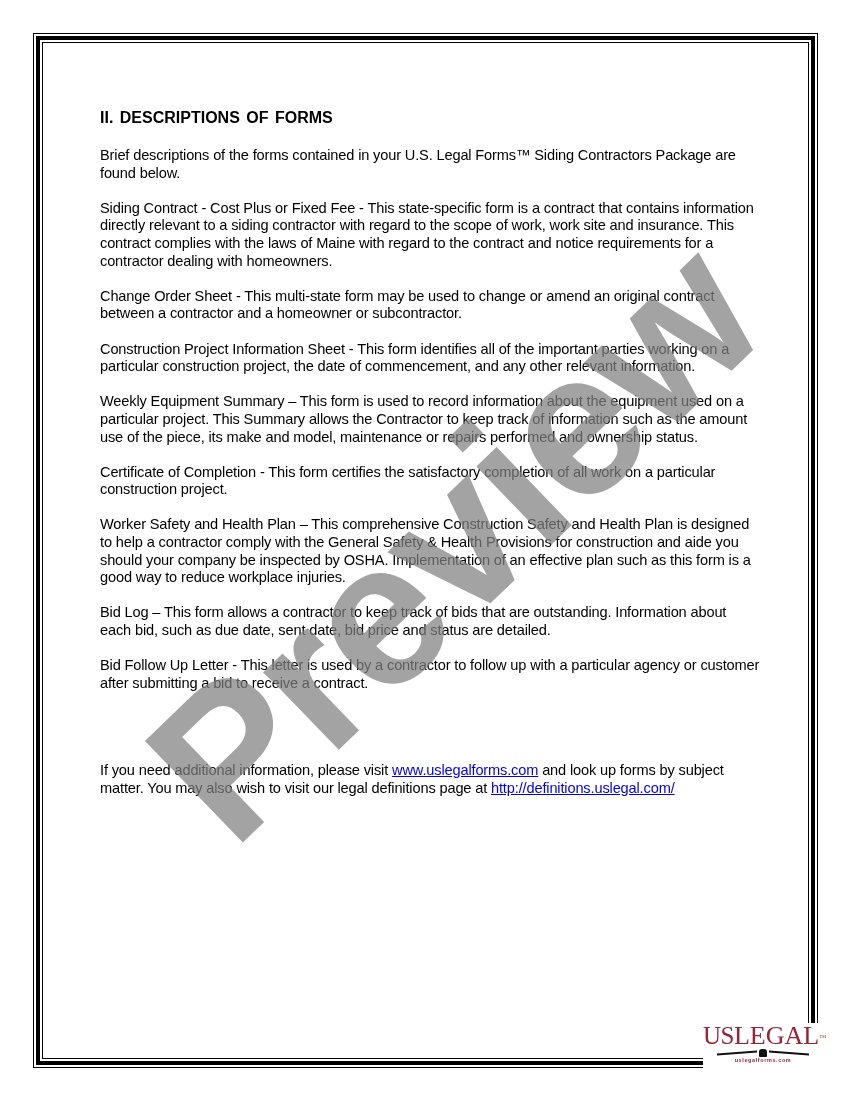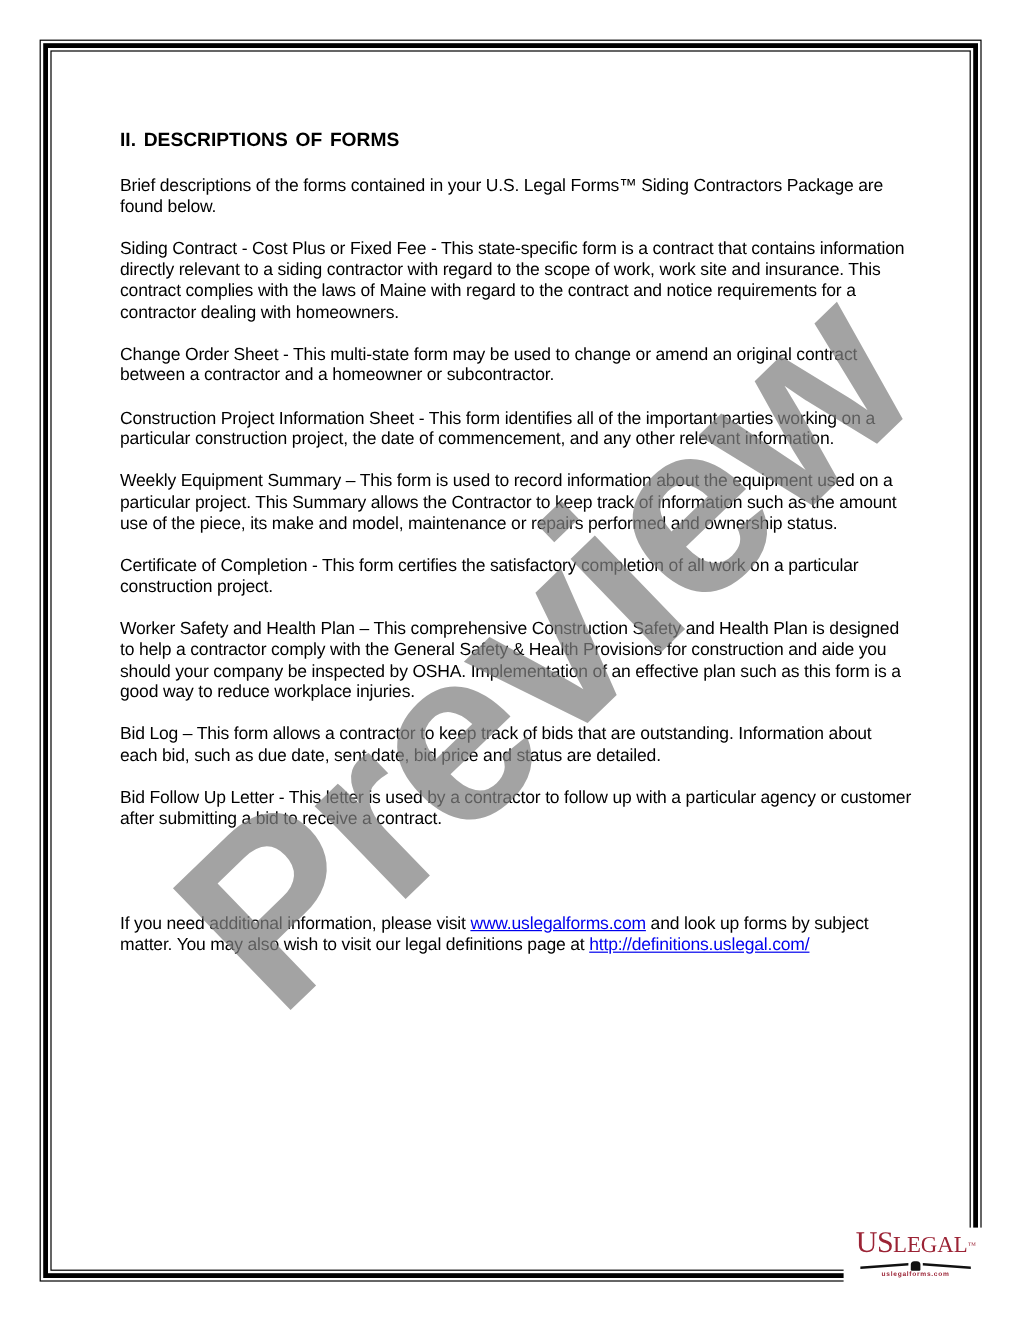--- a/index.html
+++ b/index.html
@@ -103,21 +103,21 @@
     }
     .logo-word {
       font-family: "Liberation Serif", serif;
       color: #9b2335;
       font-size: 25px;
       line-height: 26px;
       letter-spacing: -0.5px;
       white-space: nowrap;
     }
     .logo-word .small {
-      font-size: 19px;
+      font-size: 26px;
       letter-spacing: 0px;
       margin-top: 48px;
     }
     .logo-word .tm {
       font-size: 7px;
       vertical-align: top;
       position: relative;
       top: 2px;
       color: #9b2335;
     }

